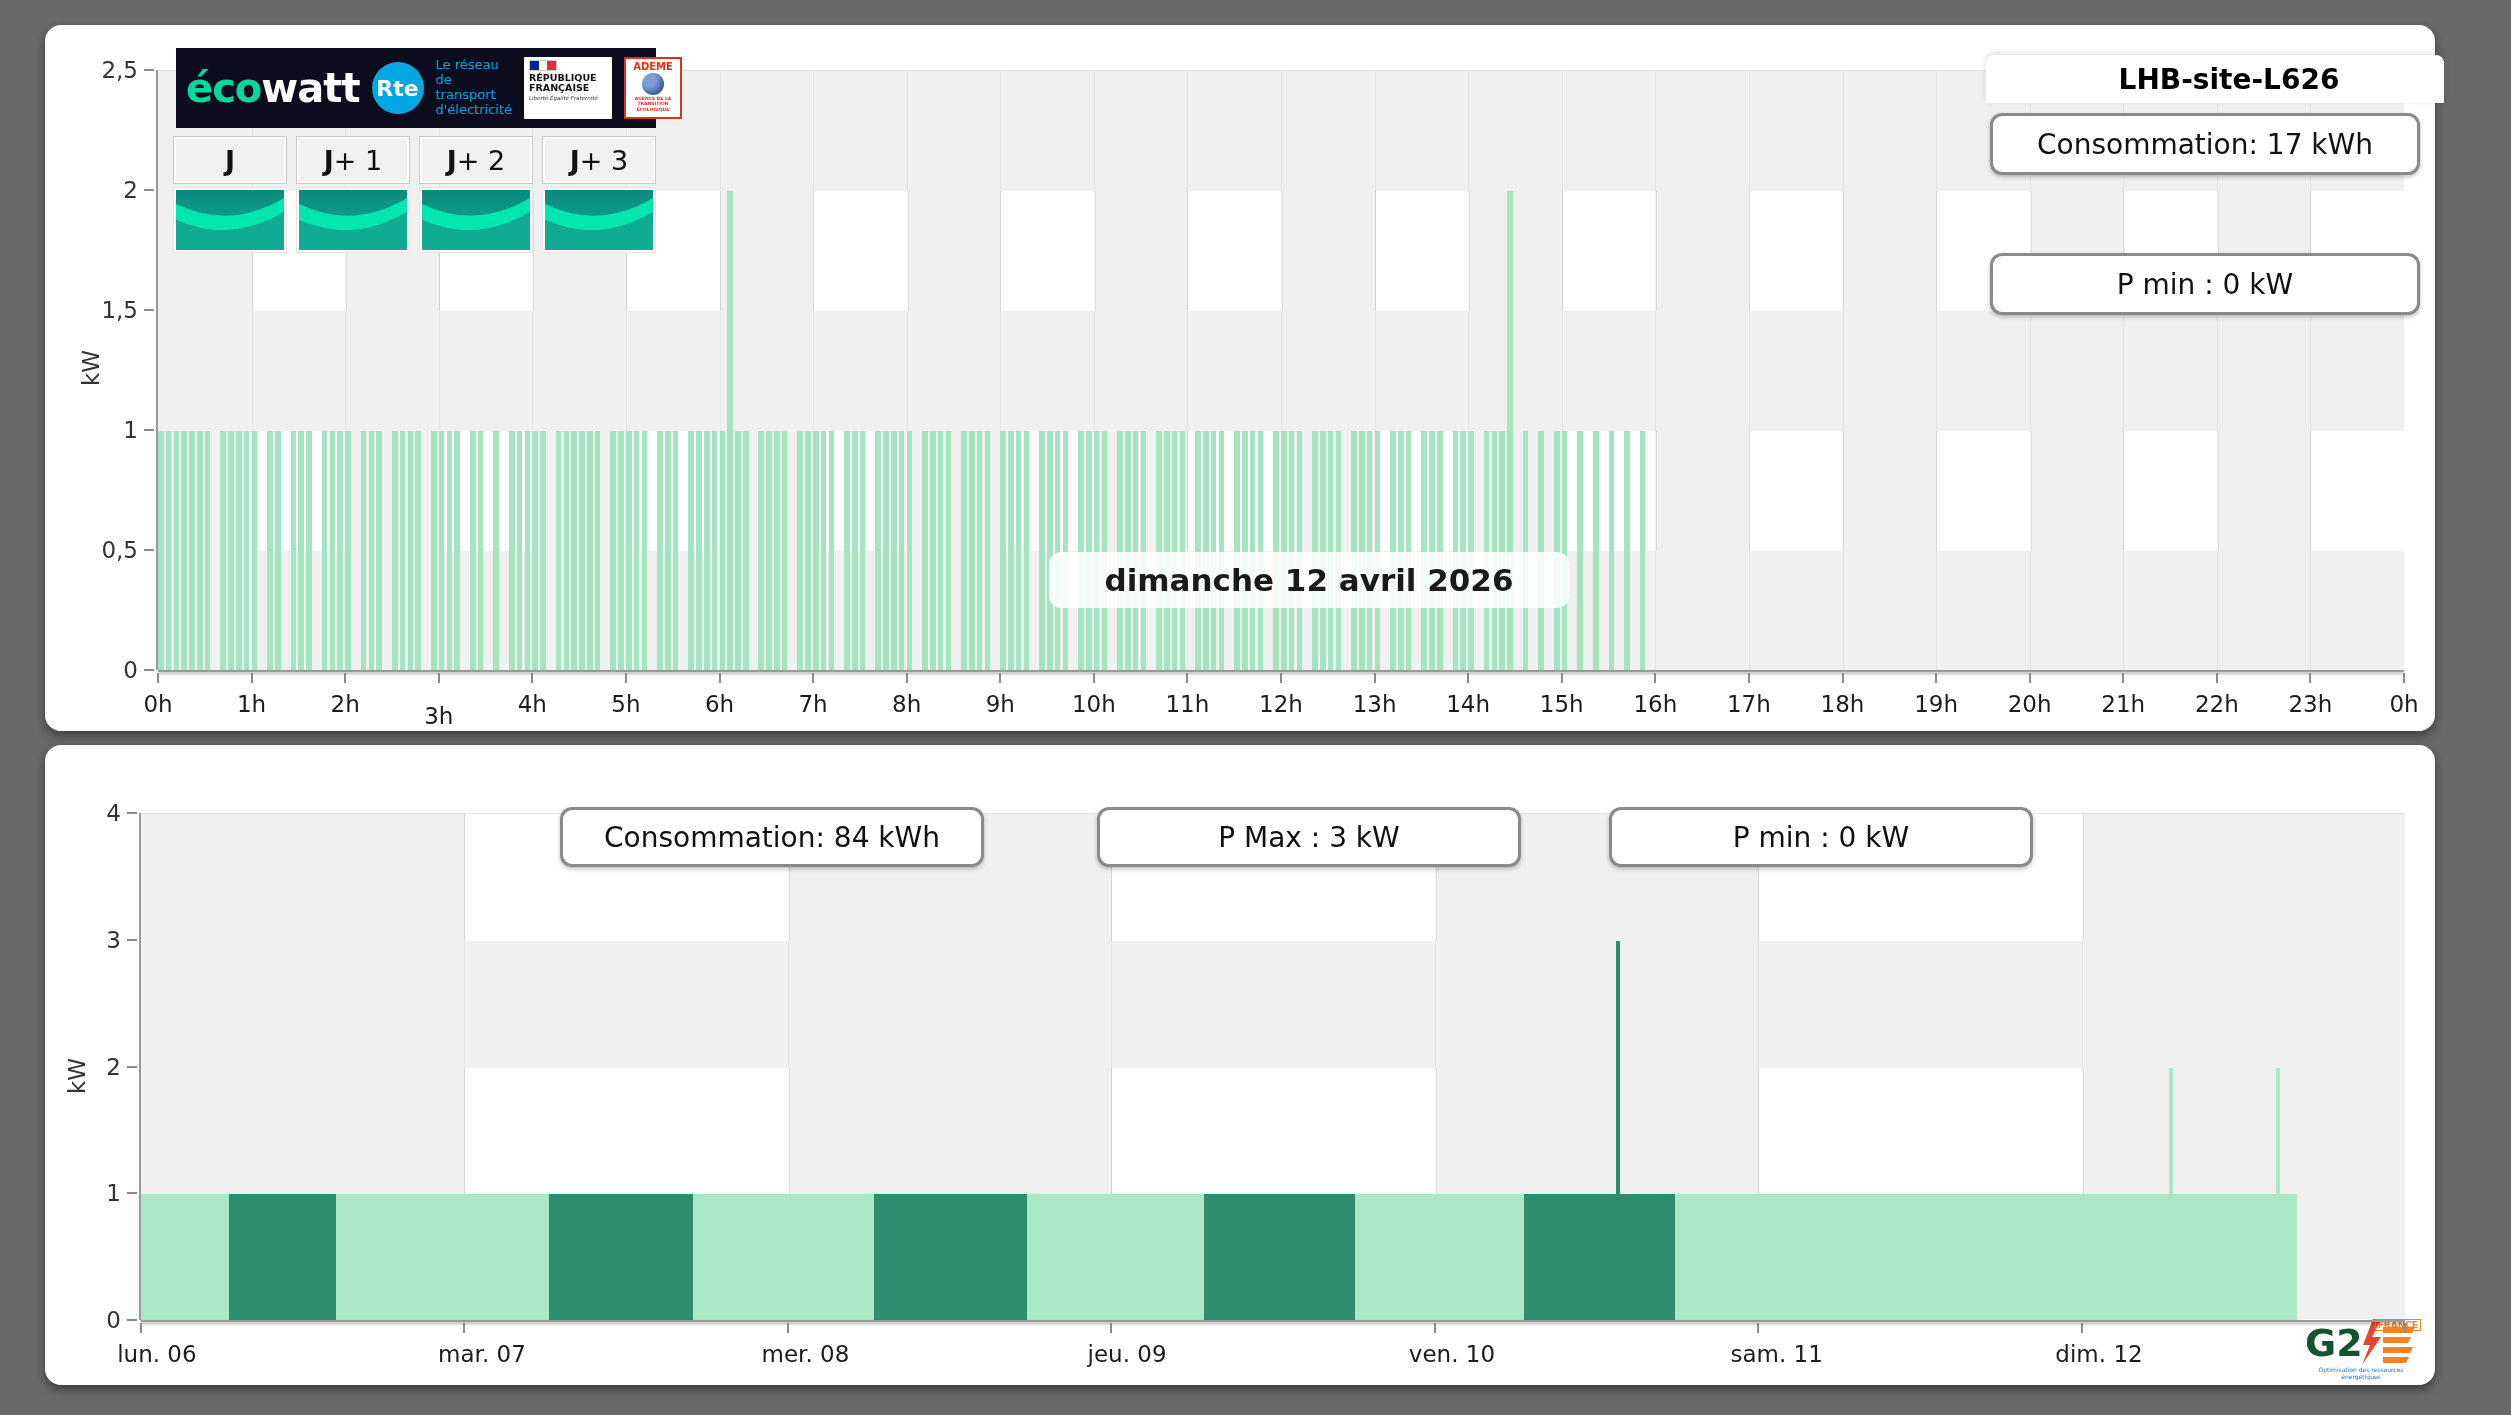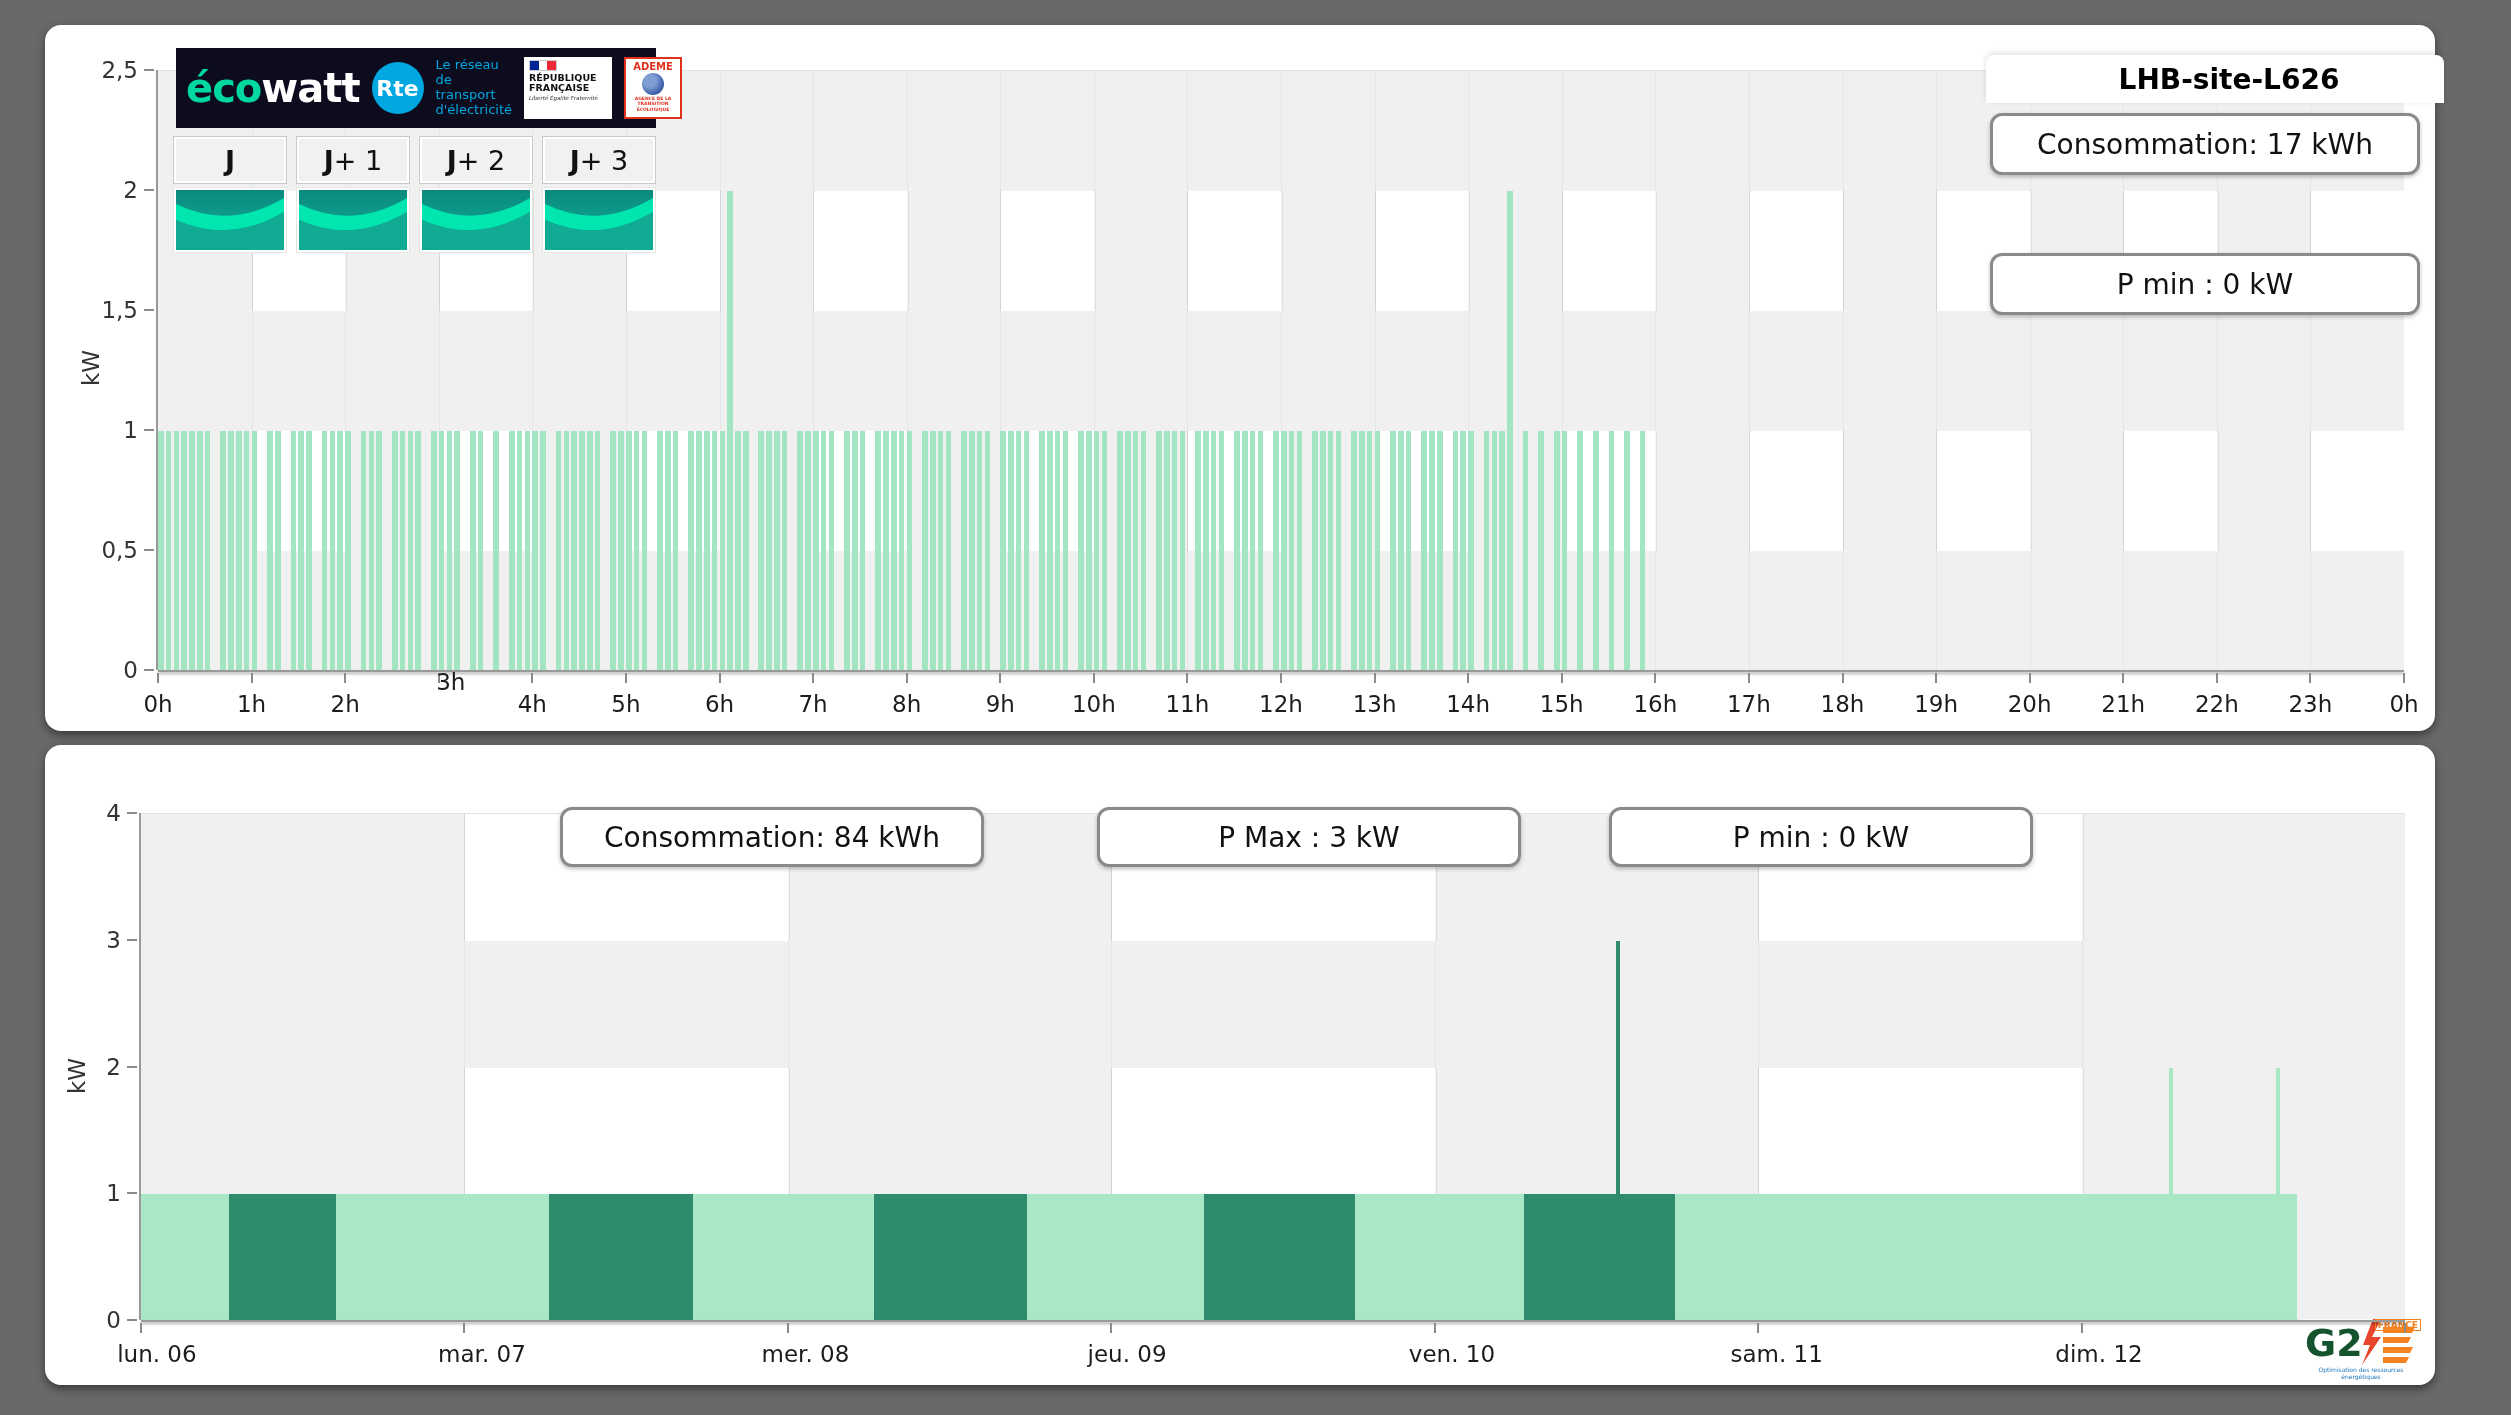--- a/index.html
+++ b/index.html
@@ -381,20 +381,21 @@
       <path d="M0,30 Q54,54 108,22 L108,60 L0,60 Z" fill="#11ab93"></path>
     </svg>
           </div>
         </div>
       </div>
 
     <div class="sitetitle" style="left:1941px;top:30px;width:430px;height:48px;">LHB-site-L626</div>
     <div class="statbox" style="left:1945px;top:88px;width:424px;height:56px;">Consommation: 17 kWh</div>
     <div class="statbox" style="left:1945px;top:228px;width:424px;height:56px;">P min : 0 kW</div>
 
+    <div class="datelabel" style="left:1004px;top:527px;width:520px;height:56px;">dimanche 12 avril 2026</div>
   <div class="axis-x" style="left:113px;top:645px;width:2246px;"></div>
       <div class="axis-y" style="left:111px;top:45px;height:600px;"></div>
       <div class="tick" style="left:99px;top:644px;width:10px;height:2px;"></div>
       <div class="ylab" style="left:8px;top:645px;width:85px;">0</div>
       <div class="tick" style="left:99px;top:524px;width:10px;height:2px;"></div>
       <div class="ylab" style="left:8px;top:525px;width:85px;">0,5</div>
       <div class="tick" style="left:99px;top:404px;width:10px;height:2px;"></div>
       <div class="ylab" style="left:8px;top:405px;width:85px;">1</div>
       <div class="tick" style="left:99px;top:284px;width:10px;height:2px;"></div>
       <div class="ylab" style="left:8px;top:285px;width:85px;">1,5</div>
@@ -402,21 +403,21 @@
       <div class="ylab" style="left:8px;top:165px;width:85px;">2</div>
       <div class="tick" style="left:99px;top:44px;width:10px;height:2px;"></div>
       <div class="ylab" style="left:8px;top:45px;width:85px;">2,5</div>
       <div class="tick" style="left:112px;top:648px;width:2px;height:10px;"></div>
       <div class="xlab" style="left:113px;top:666px;">0h</div>
       <div class="tick" style="left:205.58333333333331px;top:648px;width:2px;height:10px;"></div>
       <div class="xlab" style="left:206.58333333333331px;top:666px;">1h</div>
       <div class="tick" style="left:299.16666666666663px;top:648px;width:2px;height:10px;"></div>
       <div class="xlab" style="left:300.16666666666663px;top:666px;">2h</div>
       <div class="tick" style="left:392.75px;top:648px;width:2px;height:10px;"></div>
-      <div class="xlab" style="left:393.75px;top:644px;margin-left:12px;">3h</div>
+      <div class="xlab" style="left:393.75px;top:678px;">3h</div>
       <div class="tick" style="left:486.3333333333333px;top:648px;width:2px;height:10px;"></div>
       <div class="xlab" style="left:487.3333333333333px;top:666px;">4h</div>
       <div class="tick" style="left:579.9166666666667px;top:648px;width:2px;height:10px;"></div>
       <div class="xlab" style="left:580.9166666666667px;top:666px;">5h</div>
       <div class="tick" style="left:673.5px;top:648px;width:2px;height:10px;"></div>
       <div class="xlab" style="left:674.5px;top:666px;">6h</div>
       <div class="tick" style="left:767.0833333333334px;top:648px;width:2px;height:10px;"></div>
       <div class="xlab" style="left:768.0833333333334px;top:666px;">7h</div>
       <div class="tick" style="left:860.6666666666666px;top:648px;width:2px;height:10px;"></div>
       <div class="xlab" style="left:861.6666666666666px;top:666px;">8h</div>

